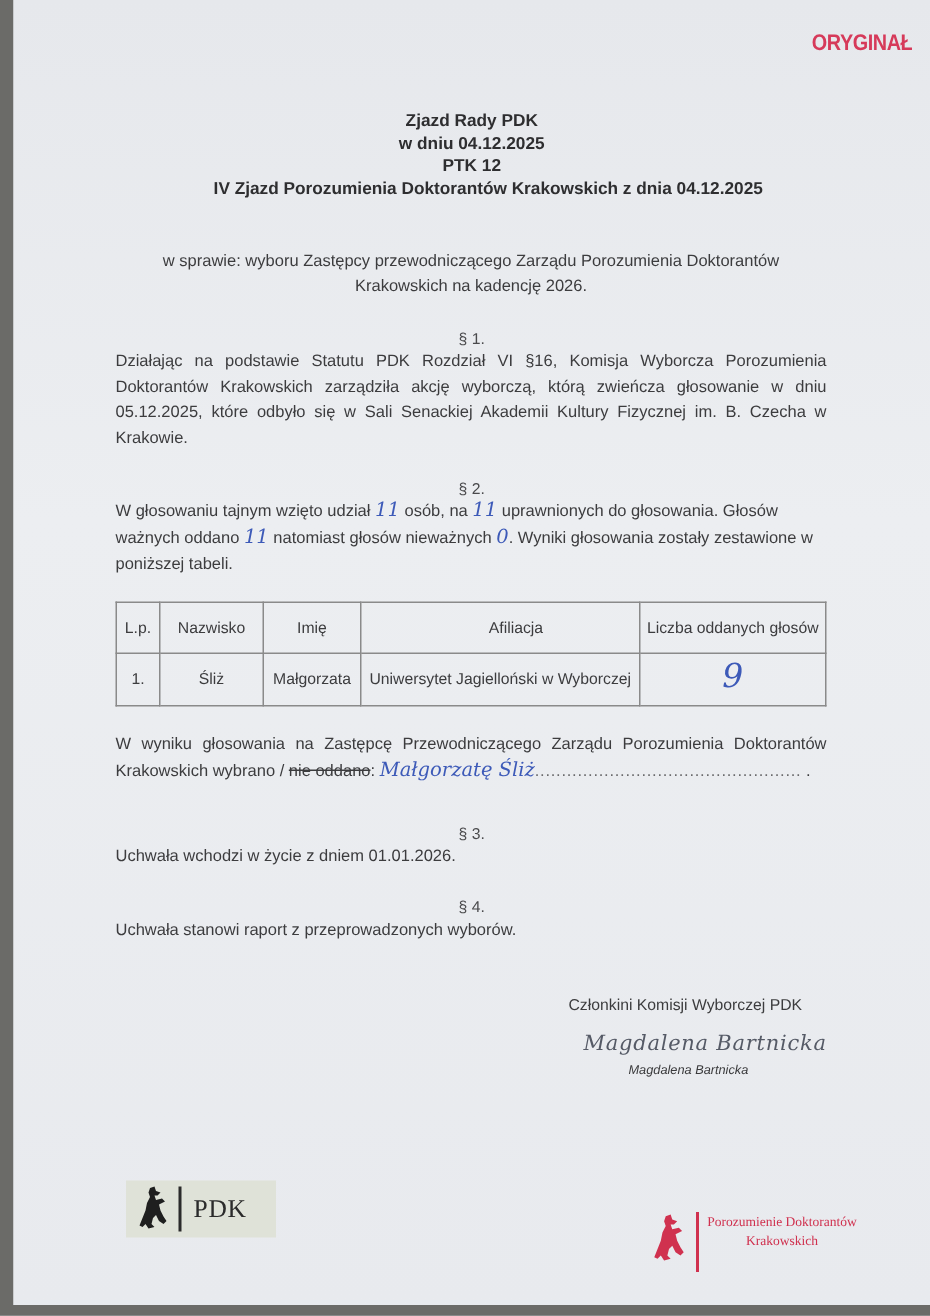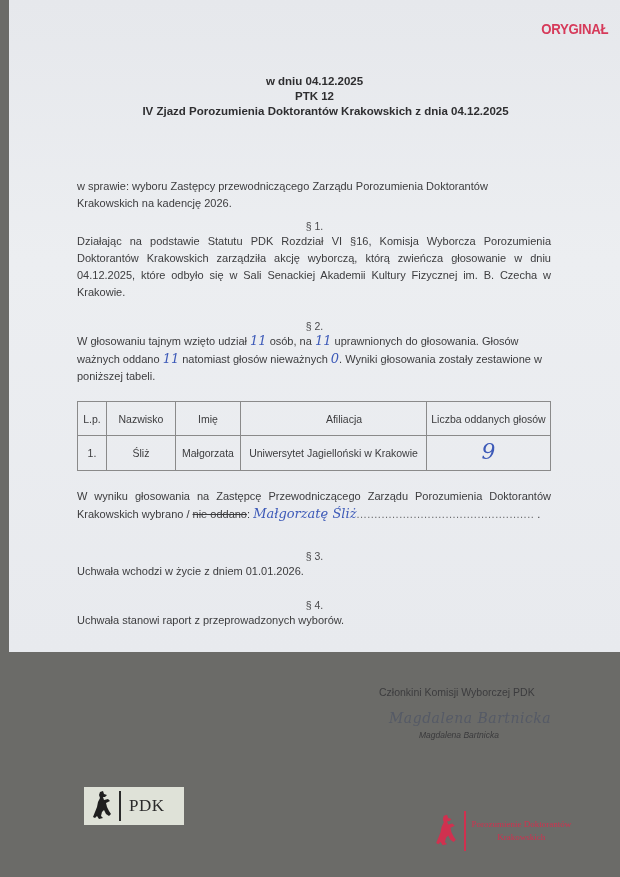--- a/index.html
+++ b/index.html
@@ -8,21 +8,21 @@
       width: 620px;
       height: 877px;
       overflow: hidden;
       background: #6b6b68;
     }
     .page {
       position: absolute;
       left: 9px;
       top: 0;
       width: 611px;
-      height: 652px;
+      height: 870px;
       background: #e9ebee;
       background-image: linear-gradient(180deg, #e6e8ec 0%, #eceef1 40%, #e8eaee 100%);
       font-family: "Liberation Sans", sans-serif;
       color: #3a3a3c;
       font-size: 11px;
     }
     .stamp {
       position: absolute;
       right: 12px;
       top: 20px;
@@ -91,21 +91,21 @@
     table.results th.c-lp, table.results td.c-lp { width: 22px; }
     table.results th.c-name { width: 62px; }
     table.results th.c-first { width: 58px; }
     table.results th.c-aff { width: 158px; padding-left: 24px; }
     .vote-count { font-size: 22px; color: #3d5ab8; font-family: "DejaVu Serif", serif; font-style: italic; }
     .strike { text-decoration: line-through; }
     .dots { letter-spacing: 0.5px; color: #6a6a6c; }
     .signature-block {
       position: absolute;
       left: 370px;
-      top: 686px;
+      top: 664px;
       width: 220px;
     }
     .committee-title { font-size: 10.5px; color: #3c3c3e; }
     .signature {
       margin-top: 12px;
       margin-left: 10px;
       font-family: "DejaVu Serif", serif;
       font-style: italic;
       font-size: 14px;
       color: #555a66;
@@ -142,21 +142,21 @@
       color: #2b2b2b;
       letter-spacing: 0.5px;
     }
     .logo-red {
       position: absolute;
       left: 425px;
       top: 808px;
       width: 185px;
       height: 46px;
       display: flex;
-      align-items: center;
+      align-items: flex-start;
     }
     .logo-red .divider {
       width: 1.5px;
       height: 40px;
       background: #d0314f;
       margin-left: 6px;
     }
     .logo-red .label {
       margin-left: 6px;
       font-family: "Liberation Serif", serif;
@@ -168,29 +168,30 @@
     .logo-red .label .l2 { font-weight: normal; }
   </style>
 </head>
 <body>
 
 <div class="page">
 
   <div class="stamp">ORYGINAŁ</div>
 
   <div class="header">
+    <span class="line">Zjazd Rady PDK</span>
     <span class="line">w dniu 04.12.2025</span>
     <span class="line">PTK 12</span>
     <span class="line line-wide">IV Zjazd Porozumienia Doktorantów Krakowskich z dnia 04.12.2025</span>
   </div>
 
-  <div class="text" style="top:178px;">w sprawie: wyboru Zastępcy przewodniczącego Zarządu Porozumienia Doktorantów Krakowskich na kadencję 2026.</div>
+  <div class="text" style="top:166px;text-align:center;">w sprawie: wyboru Zastępcy przewodniczącego Zarządu Porozumienia Doktorantów Krakowskich na kadencję 2026.</div>
 
   <div class="section-mark" style="top:220px;">§ 1.</div>
-  <div class="text justify" style="top:233px;">Działając na podstawie Statutu PDK Rozdział VI §16, Komisja Wyborcza Porozumienia Doktorantów Krakowskich zarządziła akcję wyborczą, którą zwieńcza głosowanie w dniu 04.12.2025, które odbyło się w Sali Senackiej Akademii Kultury Fizycznej im. B. Czecha w Krakowie.</div>
+  <div class="text justify" style="top:233px;">Działając na podstawie Statutu PDK Rozdział VI §16, Komisja Wyborcza Porozumienia Doktorantów Krakowskich zarządziła akcję wyborczą, którą zwieńcza głosowanie w dniu 05.12.2025, które odbyło się w Sali Senackiej Akademii Kultury Fizycznej im. B. Czecha w Krakowie.</div>
 
   <div class="section-mark" style="top:320px;">§ 2.</div>
   <div class="text" style="top:332px;">
     <span>W głosowaniu tajnym wzięto udział </span><span class="hand">11</span><span> osób, na </span><span class="hand">11</span><span> uprawnionych do głosowania. Głosów ważnych oddano </span><span class="hand">11</span><span> natomiast głosów nieważnych </span><span class="hand">0</span><span>. Wyniki głosowania zostały zestawione w poniższej tabeli.</span>
   </div>
 
   <table class="results">
     <thead>
       <tr>
         <th class="c-lp">L.p.</th>
@@ -198,21 +199,21 @@
         <th class="c-first">Imię</th>
         <th class="c-aff">Afiliacja</th>
         <th class="c-votes">Liczba oddanych głosów</th>
       </tr>
     </thead>
     <tbody>
       <tr>
         <td class="c-lp">1.</td>
         <td>Śliż</td>
         <td>Małgorzata</td>
-        <td>Uniwersytet Jagielloński w Krakowie</td>
+        <td>Uniwersytet Jagielloński w Wyborczej</td>
         <td><span class="vote-count">9</span></td>
       </tr>
     </tbody>
   </table>
 
   <div class="text justify" style="top:488px;">
     <span>W wyniku głosowania na Zastępcę Przewodniczącego Zarządu Porozumienia Doktorantów Krakowskich wybrano / </span><span class="strike">nie oddano</span><span>: </span><span class="hand">Małgorzatę Śliż</span><span class="dots">..................................................</span><span> .</span>
   </div>
 
   <div class="section-mark" style="top:550px;">§ 3.</div>

